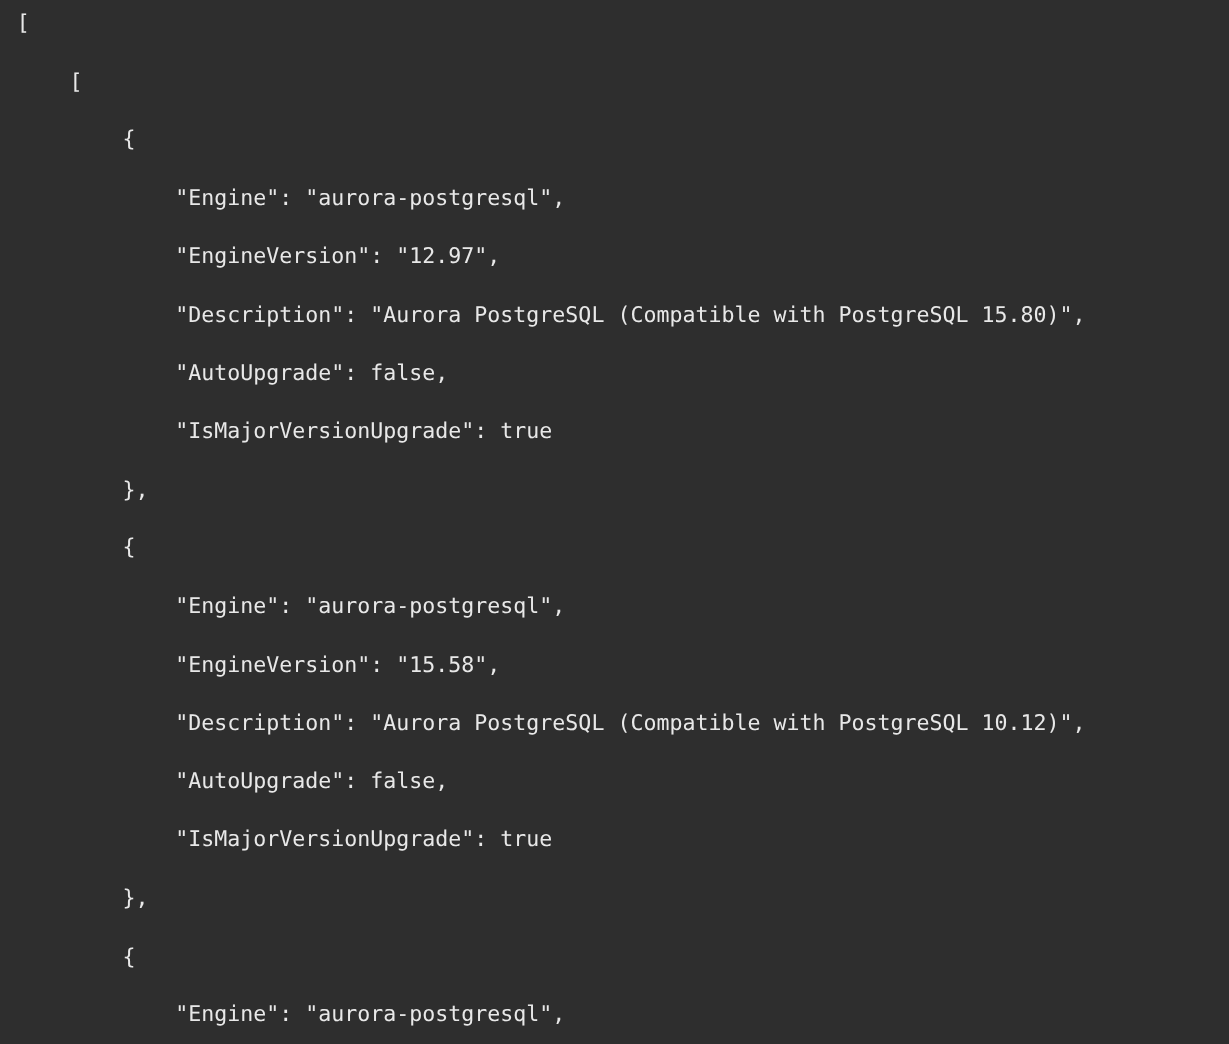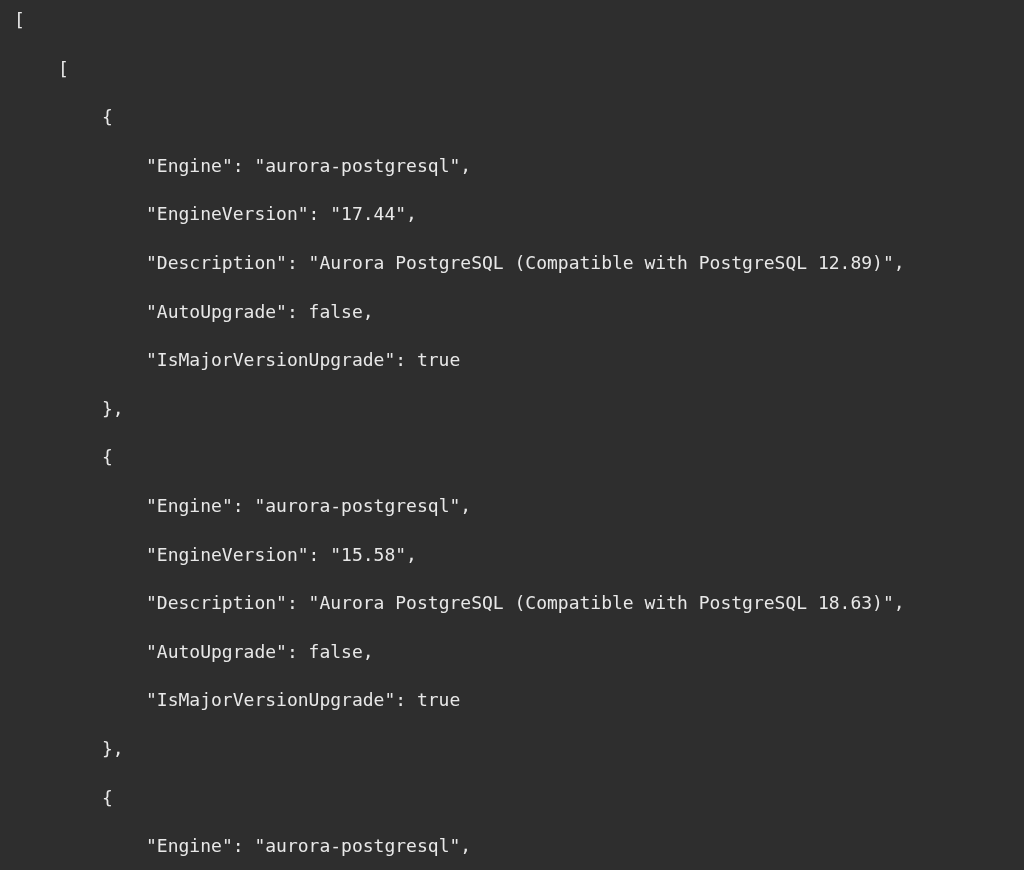--- a/index.html
+++ b/index.html
@@ -23,29 +23,29 @@
     .ind2 { margin-left: 88px; }
     .ind3 { margin-left: 132px; }
   </style>
 </head>
 <body>
 
 <pre><span class="ind0" style="display: block;">[</span>
 <span class="ind1" style="display: block;">[</span>
 <span class="ind2" style="display: block;">{</span>
 <span class="ind3" style="display: block;">"<span>Engine</span>": "<span>aurora-postgresql</span>",</span>
-<span class="ind3" style="display: block;">"<span>EngineVersion</span>": "<span>17.44</span>",</span>
-<span class="ind3" style="display: block;">"<span>Description</span>": "<span>Aurora PostgreSQL (Compatible with PostgreSQL 12.89)</span>",</span>
+<span class="ind3" style="display: block;">"<span>EngineVersion</span>": "<span>12.97</span>",</span>
+<span class="ind3" style="display: block;">"<span>Description</span>": "<span>Aurora PostgreSQL (Compatible with PostgreSQL 15.80)</span>",</span>
 <span class="ind3" style="display: block;">"<span>AutoUpgrade</span>": <span>false</span>,</span>
 <span class="ind3" style="display: block;">"<span>IsMajorVersionUpgrade</span>": <span>true</span></span>
 <span class="ind2" style="display: block;">},</span>
 <span class="ind2" style="display: block;">{</span>
 <span class="ind3" style="display: block;">"<span>Engine</span>": "<span>aurora-postgresql</span>",</span>
 <span class="ind3" style="display: block;">"<span>EngineVersion</span>": "<span>15.58</span>",</span>
-<span class="ind3" style="display: block;">"<span>Description</span>": "<span>Aurora PostgreSQL (Compatible with PostgreSQL 18.63)</span>",</span>
+<span class="ind3" style="display: block;">"<span>Description</span>": "<span>Aurora PostgreSQL (Compatible with PostgreSQL 10.12)</span>",</span>
 <span class="ind3" style="display: block;">"<span>AutoUpgrade</span>": <span>false</span>,</span>
 <span class="ind3" style="display: block;">"<span>IsMajorVersionUpgrade</span>": <span>true</span></span>
 <span class="ind2" style="display: block;">},</span>
 <span class="ind2" style="display: block;">{</span>
 <span class="ind3" style="display: block;">"<span>Engine</span>": "<span>aurora-postgresql</span>",</span>
 
 
 
 
 

